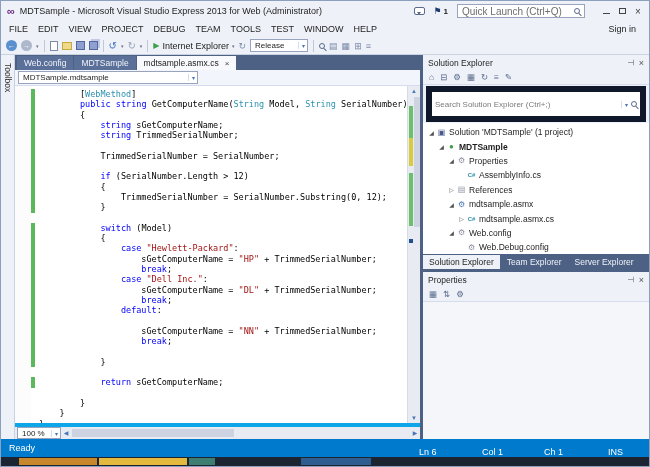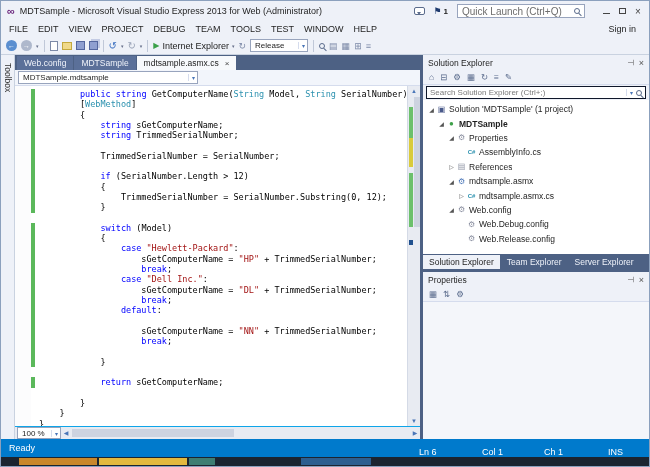--- a/index.html
+++ b/index.html
@@ -70,37 +70,37 @@
   .code { position:absolute; left:22px; top:0; right:13px; bottom:0; padding:3px 0 0 2px; font-family:"DejaVu Sans Mono", monospace; font-size:8.5px; overflow:hidden; }
   .code-line { height:10.3px; line-height:10.3px; white-space:pre; }
   .tk-k { color:var(--keyword,#0000ff); } .tk-t { color:var(--type,#2b91af); }
   .tk-s { color:var(--string,#a31515); } .tk-c { color:var(--comment,#008000); } .tk-p { color:#000; }
   .vscroll { position:absolute; right:0; top:0; bottom:0; width:13px; background:#e8ebf2; border-left:1px solid #d4dae6; }
   .vs-arrow { position:absolute; left:0; right:0; text-align:center; font-size:6px; color:#4a76b8; height:10px; line-height:10px; }
   .vs-arrow.up { top:0; } .vs-arrow.down { bottom:0; }
   .vscroll-thumb { position:absolute; left:6px; width:6px; top:11px; height:130px; background:#cdd3e0; }
   #scroll-marks { position:absolute; left:1px; width:4px; top:11px; bottom:11px; }
   .scrollmark { position:absolute; left:0; width:4px; }
-  .editor-bottom { flex:0 0 12px; display:flex; align-items:center; background:#e8ebf2; border-top:1px solid #0ea5e9; }
+  .editor-bottom { flex:0 0 12px; display:flex; align-items:center; background:#e8ebf2; border-top:4px solid #0ea5e9; }
   .zoom-combo { width:44px; height:12px; margin-left:2px; }
   .hscroll { flex:1; position:relative; height:12px; }
   .hs-arrow { position:absolute; top:0; width:10px; height:12px; font-size:6px; color:#4a76b8; text-align:center; line-height:12px; }
   .hs-arrow.left { left:0; } .hs-arrow.right { right:0; }
   .hscroll-thumb { position:absolute; left:11px; top:2px; height:8px; width:45%; background:#cdd3e0; }
   
   .right-panel { flex:0 0 229px; display:flex; flex-direction:column; background:var(--mdi-bg,#4d6184); padding-left:3px; min-height:0; }
   .se-block { flex:1; display:flex; flex-direction:column; background:var(--chrome-bg,#eef1f8); min-height:0; }
   .panel-title { flex:0 0 15px; display:flex; align-items:center; font-size:8.5px; padding:0 5px; }
   .pt-icons { margin-left:auto; display:flex; gap:5px; align-items:center; }
   .pin-icon { display:inline-block; transform:rotate(90deg); font-size:8px; color:#555; }
   .close-icon { font-size:9px; color:#555; }
   .se-toolbar { flex:0 0 14px; display:flex; align-items:center; gap:6px; padding:0 6px; border-bottom:1px solid #d5dced; }
   .mini-ico { font-size:8.5px; color:#5a6b8c; line-height:14px; }
   .se-search { flex:0 0 15px; display:flex; align-items:center; padding:1px 3px; }
-  .search-box { flex:1; height:13px; background:#fff; border:1px solid #0f172a; display:flex; align-items:center; padding:4px 3px; font-size:8px; gap:3px;justify-content:space-between; }
+  .search-box { flex:1; height:13px; background:#fff; border:6px solid #0f172a; display:flex; align-items:center; padding:12px 3px; font-size:8px; gap:3px;justify-content:space-between; }
   .search-ph { color:#7a7a7a; flex:1; white-space:nowrap; overflow:hidden; }
   .se-tree { flex:1; background:#fff; overflow:hidden; font-size:8.5px; padding-top:2px; }
   .tree-row { height:14.4px; display:flex; align-items:center; white-space:nowrap; }
   .tree-arrow { flex:0 0 9px; width:9px; font-size:6px; color:#555; text-align:center; }
   .tree-ico { flex:0 0 11px; width:11px; font-size:8px; text-align:center; margin-right:2px; }
   .tree-ico.cs { font-size:6px; font-weight:bold; }
   .tree-label { overflow:hidden; }
   .bold { font-weight:bold; }
   .se-tabs { flex:0 0 15px; background:var(--mdi-bg,#4d6184); display:flex; align-items:flex-end; gap:1px; }
   .se-tab { height:14px; padding:0 6px; font-size:8.5px; display:flex; align-items:center; color:#f0f3fa; }
@@ -219,22 +219,22 @@
       </div>
 
       <div class="code-wrap">
         <div class="glyph-margin"></div>
         <div id="changebars">
             <div class="changebar" style="top: 3px; height: 123.6px;"></div>
             <div class="changebar" style="top: 136.9px; height: 144.2px;"></div>
             <div class="changebar" style="top: 291.4px; height: 10.3px;"></div>
           </div>
         <div class="code" id="code-lines">
+            <div class="code-line"><span class="tk-p">        [</span><span class="tk-t">WebMethod</span><span class="tk-p">]</span></div>
             <div class="code-line"><span class="tk-p">        </span><span class="tk-k">public</span><span class="tk-p"> </span><span class="tk-k">string</span><span class="tk-p"> GetComputerName(</span><span class="tk-t">String</span><span class="tk-p"> Model, </span><span class="tk-t">String</span><span class="tk-p"> SerialNumber)</span></div>
-            <div class="code-line"><span class="tk-p">        [</span><span class="tk-t">WebMethod</span><span class="tk-p">]</span></div>
             <div class="code-line"><span class="tk-p">        {</span></div>
             <div class="code-line"><span class="tk-p">            </span><span class="tk-k">string</span><span class="tk-p"> sGetComputerName;</span></div>
             <div class="code-line"><span class="tk-p">            </span><span class="tk-k">string</span><span class="tk-p"> TrimmedSerialNumber;</span></div>
             <div class="code-line"></div>
             <div class="code-line"><span class="tk-p">            TrimmedSerialNumber = SerialNumber;</span></div>
             <div class="code-line"></div>
             <div class="code-line"><span class="tk-p">            </span><span class="tk-k">if</span><span class="tk-p"> (SerialNumber.Length &gt; 12)</span></div>
             <div class="code-line"><span class="tk-p">            {</span></div>
             <div class="code-line"><span class="tk-p">                TrimmedSerialNumber = SerialNumber.Substring(0, 12);</span></div>
             <div class="code-line"><span class="tk-p">            }</span></div>

